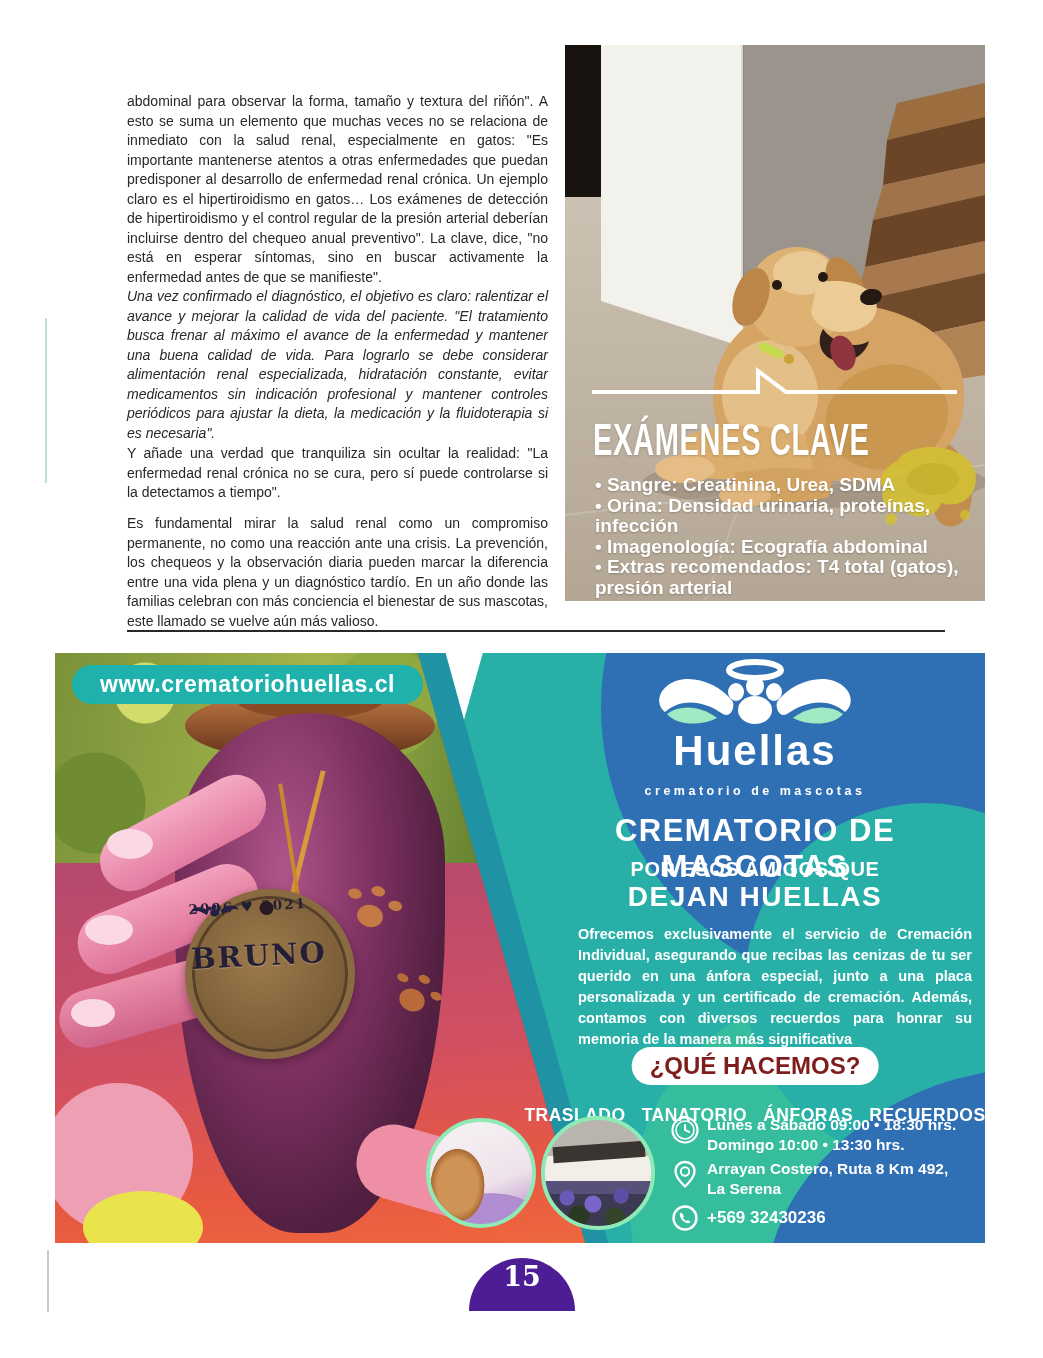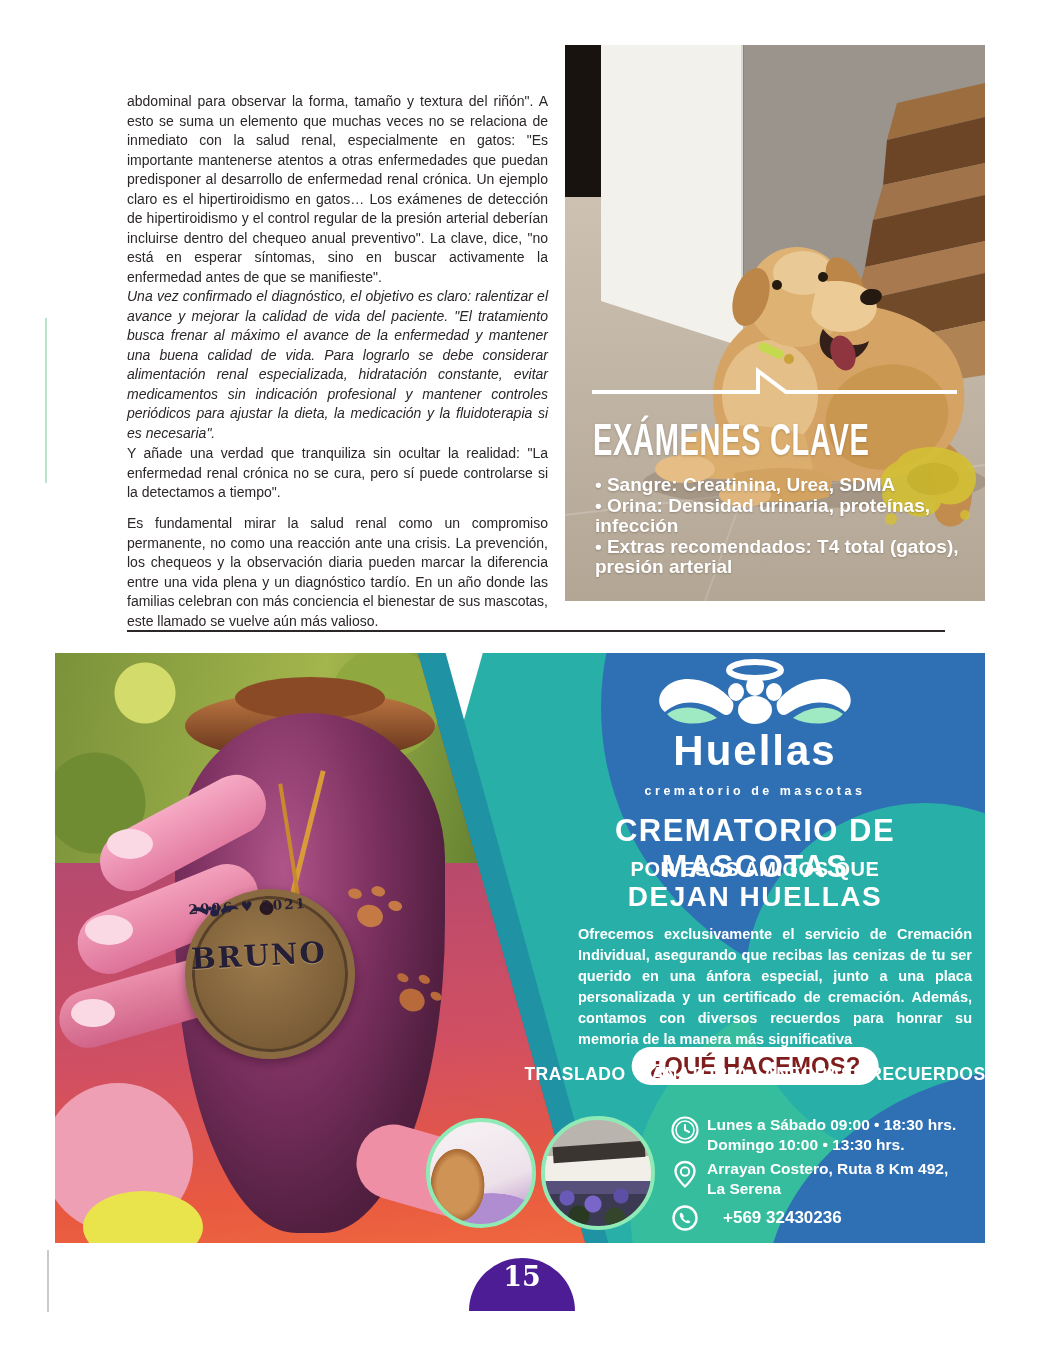--- a/index.html
+++ b/index.html
@@ -86,42 +86,42 @@
   .ad-right>*{position:absolute;}
   .logo-art{left:50%;top:5px;transform:translateX(-50%);}
   .logo-word{top:74px;width:100%;font-size:42px;font-weight:bold;letter-spacing:2px;color:#fff;}
   .logo-tag{top:131px;width:100%;font-size:12.5px;font-weight:bold;letter-spacing:3.5px;color:#fff;}
   .ad-head{top:160px;width:100%;font-size:31px;font-weight:bold;letter-spacing:1.5px;}
   .ad-sub1{top:205px;width:100%;font-size:20px;font-weight:bold;letter-spacing:.5px;}
   .ad-sub2{top:228px;width:100%;font-size:28px;font-weight:bold;letter-spacing:1.5px;}
   .ad-body{top:271px;left:53px;width:394px;font-size:14.5px;font-weight:bold;line-height:21px;text-align:justify;}
   .ad-pill{top:394px;left:50%;transform:translateX(-50%);background:#fff;color:#7f1d1d;
            font-size:24px;font-weight:bold;padding:5px 18px;border-radius:30px;white-space:nowrap;}
-  .ad-services{top:411px;width:100%;display:flex;justify-content:center;align-items:center;gap:8px;
+  .ad-services{top:452px;width:100%;display:flex;justify-content:center;align-items:center;gap:8px;
                font-size:17.5px;font-weight:bold;letter-spacing:.5px;white-space:nowrap;}
 
   .thumb{position:absolute;border:4px solid #8feab5;border-radius:50%;overflow:hidden;}
   .thumb-urn{left:371px;top:465px;width:102px;height:102px;
       background:radial-gradient(ellipse 34px 46px at 27% 62%,#cf9355 0 60%,#a96a34 78%,rgba(0,0,0,0) 80%),
                  radial-gradient(ellipse 60px 26px at 60% 88%,#b08cd0 0 70%,rgba(0,0,0,0) 72%),
                  linear-gradient(160deg,#f7f3f5,#eee2ea 60%,#c9aad4 85%,#9a7ab8);}
   .thumb-house{left:486px;top:463px;width:106px;height:106px;
       background:linear-gradient(180deg,#b9b5ae 0 34%,#f2efe9 34% 58%,#57507a 58% 70%,#3c3a52 70% 100%);}
   .thumb-roof{position:absolute;left:8px;top:24px;width:92px;height:16px;background:#3a3530;transform:rotate(-4deg);}
   .thumb-lav{position:absolute;inset:0;background:
       radial-gradient(circle at 22px 78px,#6a5ab8 0 7px,transparent 8px),
       radial-gradient(circle at 48px 84px,#7a66c8 0 8px,transparent 9px),
       radial-gradient(circle at 76px 76px,#5d4fa6 0 7px,transparent 8px),
       radial-gradient(circle at 34px 96px,#2a3a22 0 10px,transparent 11px),
       radial-gradient(circle at 70px 98px,#33452a 0 10px,transparent 11px);}
 
   .contact-row{position:absolute;left:615px;display:flex;gap:7px;align-items:flex-start;}
   .cr1{top:462px;}.cr2{top:506px;}.cr3{top:550px;}
   .contact-text{font-size:15.5px;font-weight:bold;line-height:20px;text-align:left;white-space:nowrap;}
-  .cr3 .contact-text{font-size:17px;line-height:30px;margin-left:16px;}
+  .cr3 .contact-text{font-size:17px;line-height:30px;}
   .cicon{flex:0 0 auto;}
 
   
   .pagenum{position:absolute;left:469px;top:1258px;width:106px;height:53px;background:#4c1d95;
            border-radius:106px 106px 0 0;text-align:center;}
   .pagenum span{font-family:"DejaVu Serif",serif;font-weight:bold;font-size:27px;color:#fff;
                 display:inline-block;margin-top:3px;}
 </style>
 </head>
 <body>
@@ -189,20 +189,21 @@
       <ellipse cx="368" cy="434" rx="26" ry="16" fill="#c2ab28" opacity="0.6"></ellipse>
       <circle cx="326" cy="474" r="6" fill="#d3bf35" opacity="0.8"></circle>
       <circle cx="400" cy="470" r="5" fill="#d3bf35" opacity="0.8"></circle>
 
       <polyline points="27,347 193,347 193,326 221,347 392,347" fill="none" stroke="#ffffff" stroke-width="4"></polyline>
     </svg>
     <div class="photo-title">EXÁMENES CLAVE</div>
     <ul class="photo-bullets">
       <li>Sangre: Creatinina, Urea, SDMA</li>
       <li>Orina: Densidad urinaria, proteínas, infección</li>
+      <li>Imagenología: Ecografía abdominal</li>
       <li>Extras recomendados: T4 total (gatos), presión arterial</li>
     </ul>
   </div>
 
   <div class="ad">
     <div class="shape sw-lightband"></div>
     <div class="shape sw-green"></div>
     <div class="shape sw-blue1"></div>
     <div class="shape sw-tealcut"></div>
     <div class="shape sw-blue2"></div>
@@ -241,20 +242,21 @@
             <ellipse cx="26" cy="10" rx="4.5" ry="3.6"></ellipse>
             <circle cx="21.5" cy="5.5" r="2"></circle>
                 <circle cx="26" cy="4" r="2.2"></circle>
                 <circle cx="30.5" cy="5.5" r="2"></circle>
           </g>
             </svg>
         </div>
       </div>
     </div>
 
+    <div class="ad-banner">www.crematoriohuellas.cl</div>
 
     <div class="ad-right">
       <div class="logo-art">
         <svg width="216" height="72" viewBox="0 0 216 72">
           <ellipse cx="108" cy="12" rx="26" ry="8" fill="none" stroke="#fff" stroke-width="6"></ellipse>
           <path d="M86 44 C70 22 36 14 20 28 C10 36 10 48 18 54 C34 40 56 42 76 56 C82 60 88 52 86 44 Z" fill="#fff"></path>
           <path d="M20 56 C34 46 54 48 70 60 C54 68 30 68 20 56 Z" fill="#9feac2"></path>
           <path d="M130 44 C146 22 180 14 196 28 C206 36 206 48 198 54 C182 40 160 42 140 56 C134 60 128 52 130 44 Z" fill="#fff"></path>
           <path d="M196 56 C182 46 162 48 146 60 C162 68 186 68 196 56 Z" fill="#9feac2"></path>
           <ellipse cx="108" cy="52" rx="17" ry="14" fill="#fff"></ellipse>

